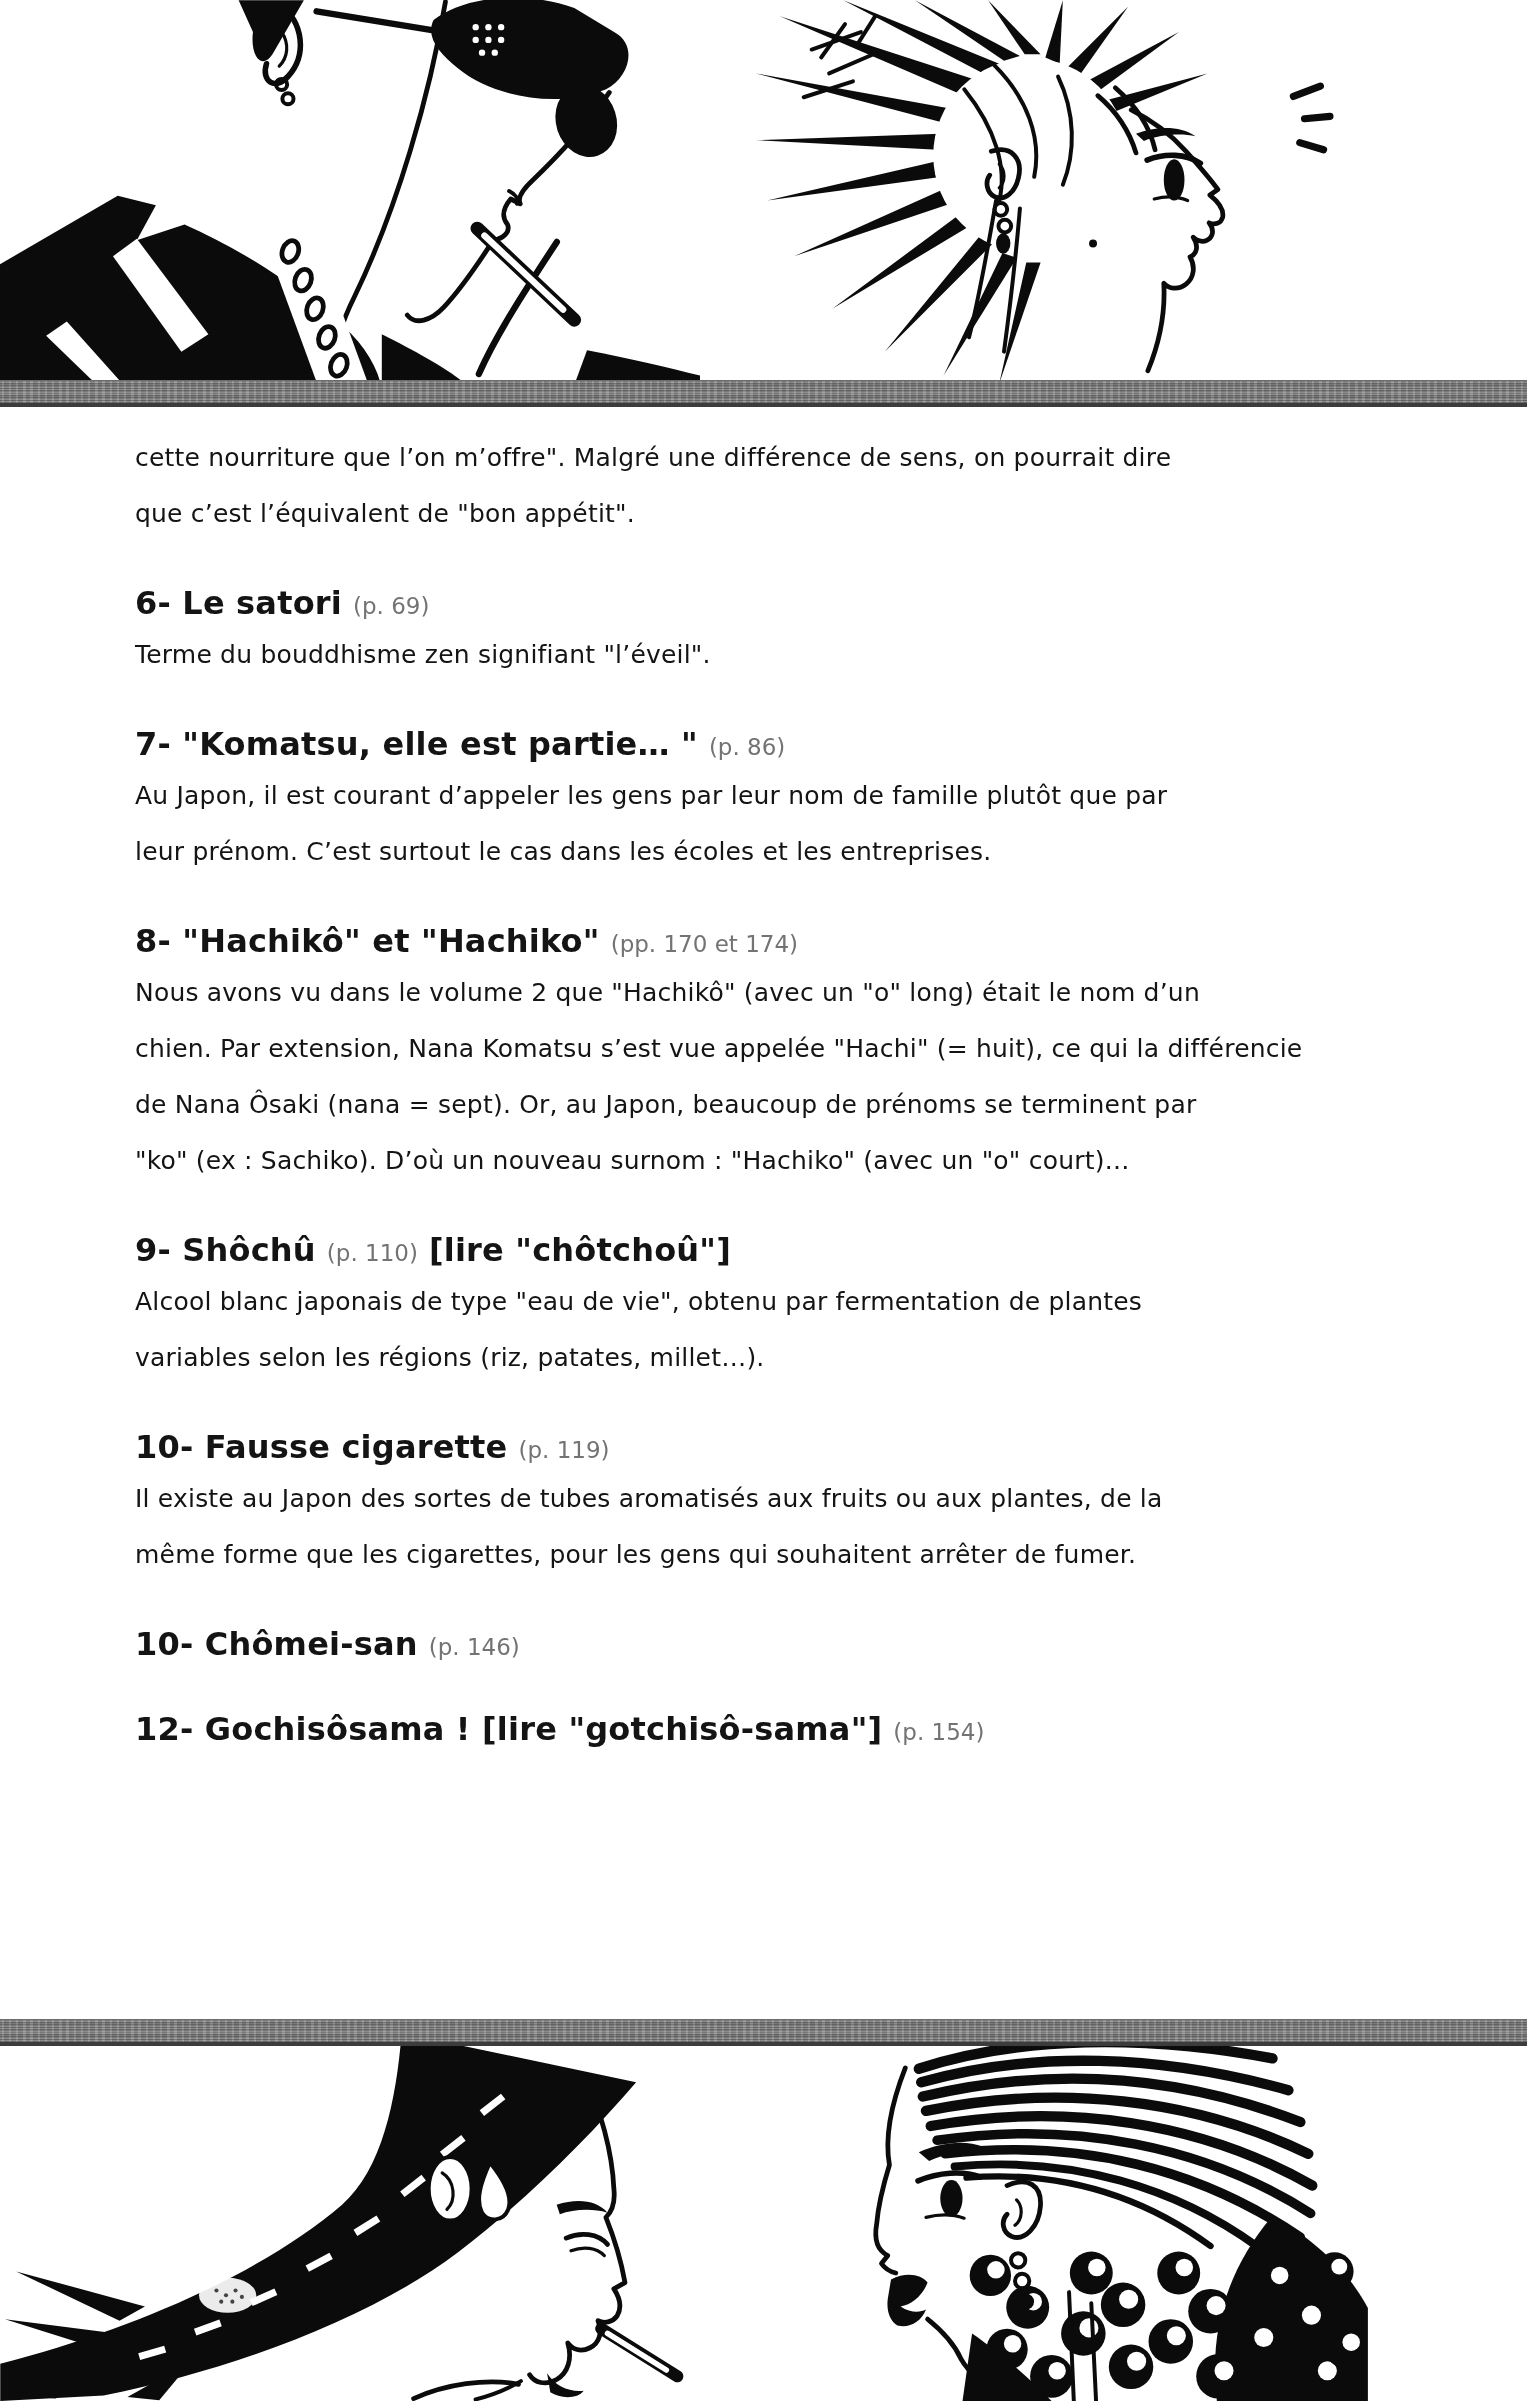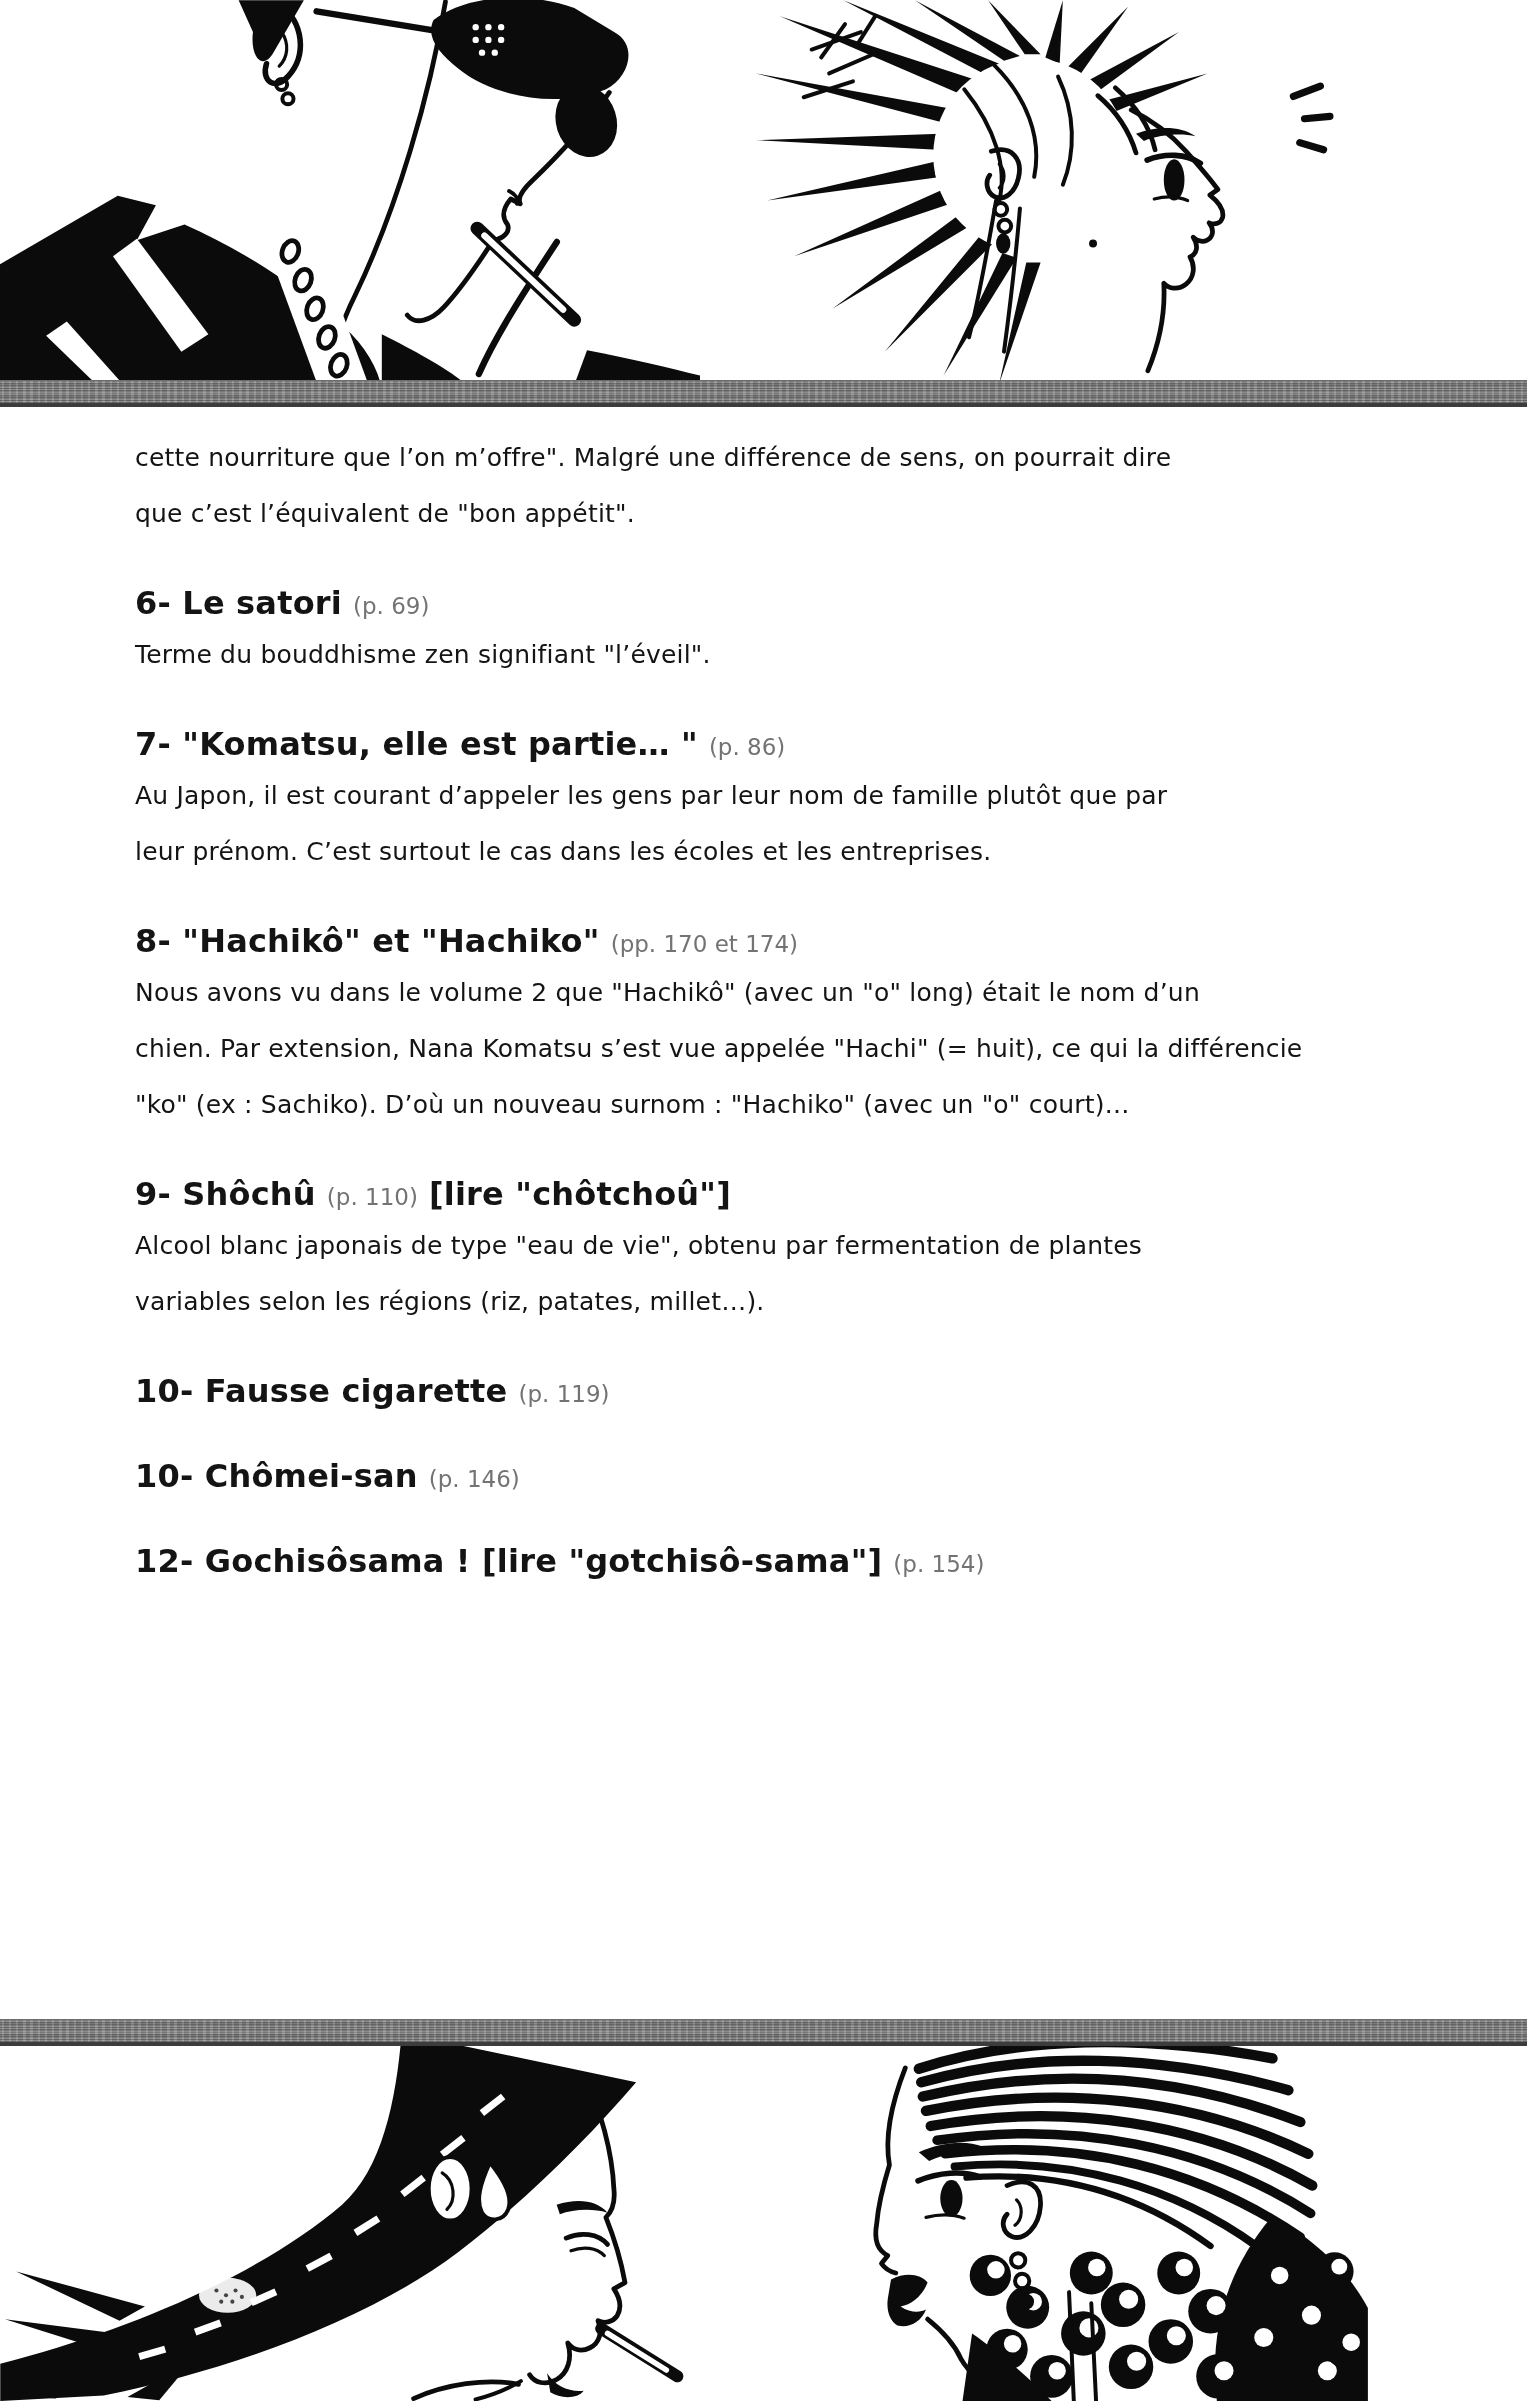--- a/index.html
+++ b/index.html
@@ -174,38 +174,43 @@
         </div>
     </div>
 
     <div class="note">
       <div class="note-heading">
         <span class="nh-bold">8- "Hachikô" et "Hachiko"</span><span class="nh-ref">(pp. 170 et 174)</span><span class="nh-bold"></span>
       </div>
       <div class="note-body">
           <div class="bodyline">Nous avons vu dans le volume 2 que "Hachikô" (avec un "o" long) était le nom d’un</div>
           <div class="bodyline">chien. Par extension, Nana Komatsu s’est vue appelée "Hachi" (= huit), ce qui la différencie</div>
+          <div class="bodyline">de Nana Ôsaki (nana = sept). Or, au Japon, beaucoup de prénoms se terminent par</div>
           <div class="bodyline">"ko" (ex : Sachiko). D’où un nouveau surnom : "Hachiko" (avec un "o" court)…</div>
         </div>
     </div>
 
     <div class="note">
       <div class="note-heading">
         <span class="nh-bold">9- Shôchû</span><span class="nh-ref">(p. 110)</span><span class="nh-bold">[lire "chôtchoû"]</span>
       </div>
       <div class="note-body">
           <div class="bodyline">Alcool blanc japonais de type "eau de vie", obtenu par fermentation de plantes</div>
           <div class="bodyline">variables selon les régions (riz, patates, millet…).</div>
         </div>
     </div>
 
     <div class="note">
       <div class="note-heading">
         <span class="nh-bold">10- Fausse cigarette</span><span class="nh-ref">(p. 119)</span><span class="nh-bold"></span>
       </div>
+      <div class="note-body">
+          <div class="bodyline">Il existe au Japon des sortes de tubes aromatisés aux fruits ou aux plantes, de la</div>
+          <div class="bodyline">même forme que les cigarettes, pour les gens qui souhaitent arrêter de fumer.</div>
+        </div>
     </div>
 
     <div class="note">
       <div class="note-heading">
         <span class="nh-bold">10- Chômei-san</span><span class="nh-ref">(p. 146)</span><span class="nh-bold"></span>
       </div>
     </div>
 
     <div class="note">
       <div class="note-heading">

